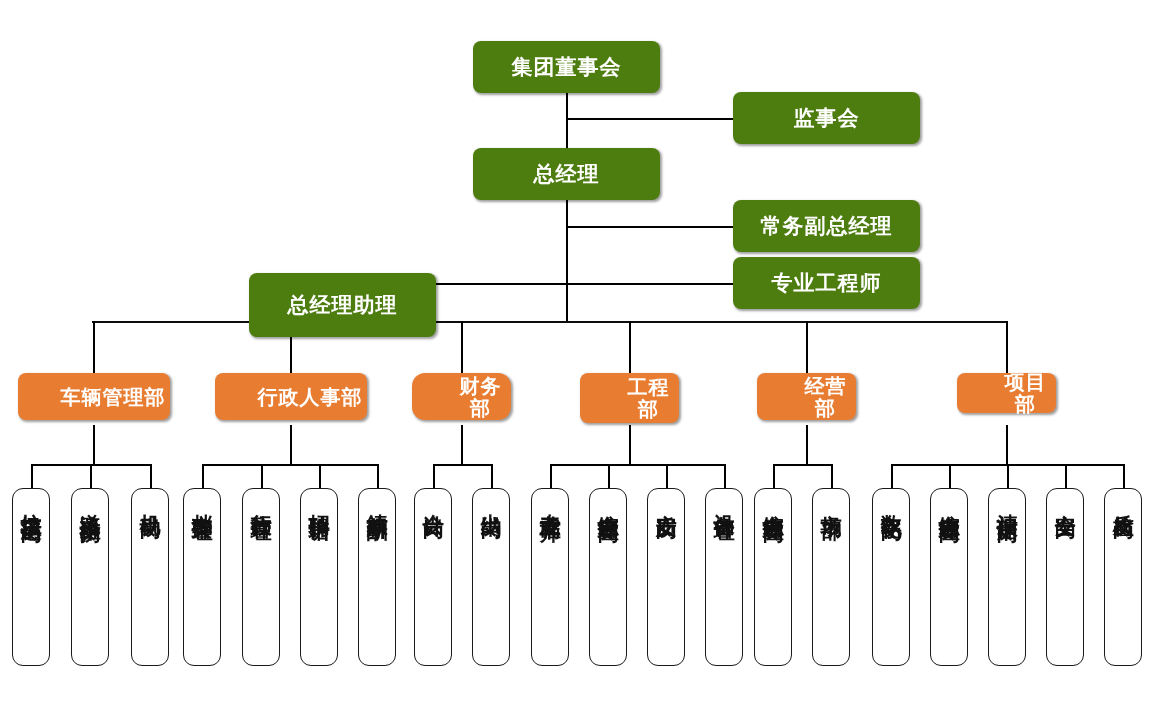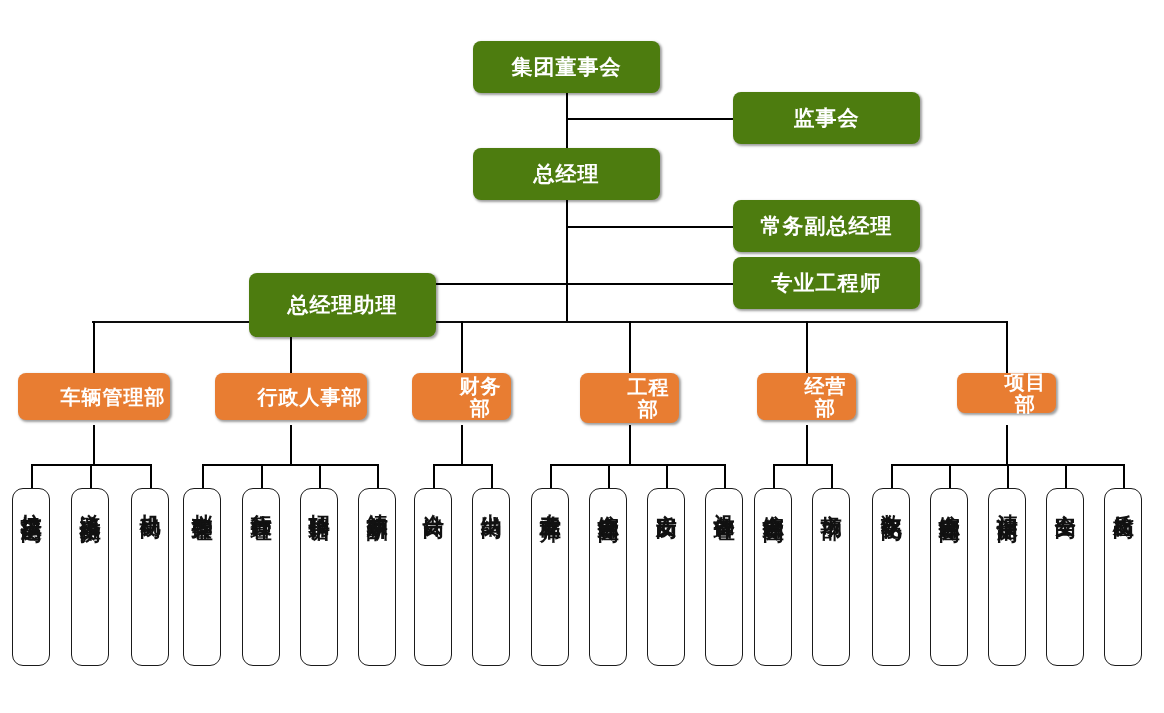--- a/index.html
+++ b/index.html
@@ -147,21 +147,21 @@
   <div class="node blue" style="left:733px; top:200px; width:187px; height:52px;">常务副总经理</div>
 
   <div class="node blue" style="left:733px; top:257px; width:187px; height:52px;">专业工程师</div>
 
   <div class="node blue" style="left:249px; top:257px; width:187px; height:64px;margin-top:16px;">总经理助理</div>
 
   <div class="node orange" style="left:18px; top:373px; width:152px; height:47px;">车辆管理部</div>
 
   <div class="node orange" style="left:215px; top:373px; width:152px; height:47px;">行政人事部</div>
 
-  <div class="node orange" style="left:412px; top:373px; width:99px; height:47px;">财务部</div>
+  <div class="node orange" style="left:412px; top:373px; width:99px; height:47px;border-radius:13px;">财务部</div>
 
   <div class="node orange" style="left:580px; top:373px; width:99px; height:50px;">工程部</div>
 
   <div class="node orange" style="left:757px; top:373px; width:99px; height:47px;">经营部</div>
 
   <div class="node orange" style="left:957px; top:373px; width:99px; height:40px;">项目部</div>
 
   <div class="leaf" style="left:12px; top:488px; width:38px; height:178px;">
     <span class="vt">垃圾清运岗</span>
   </div>

